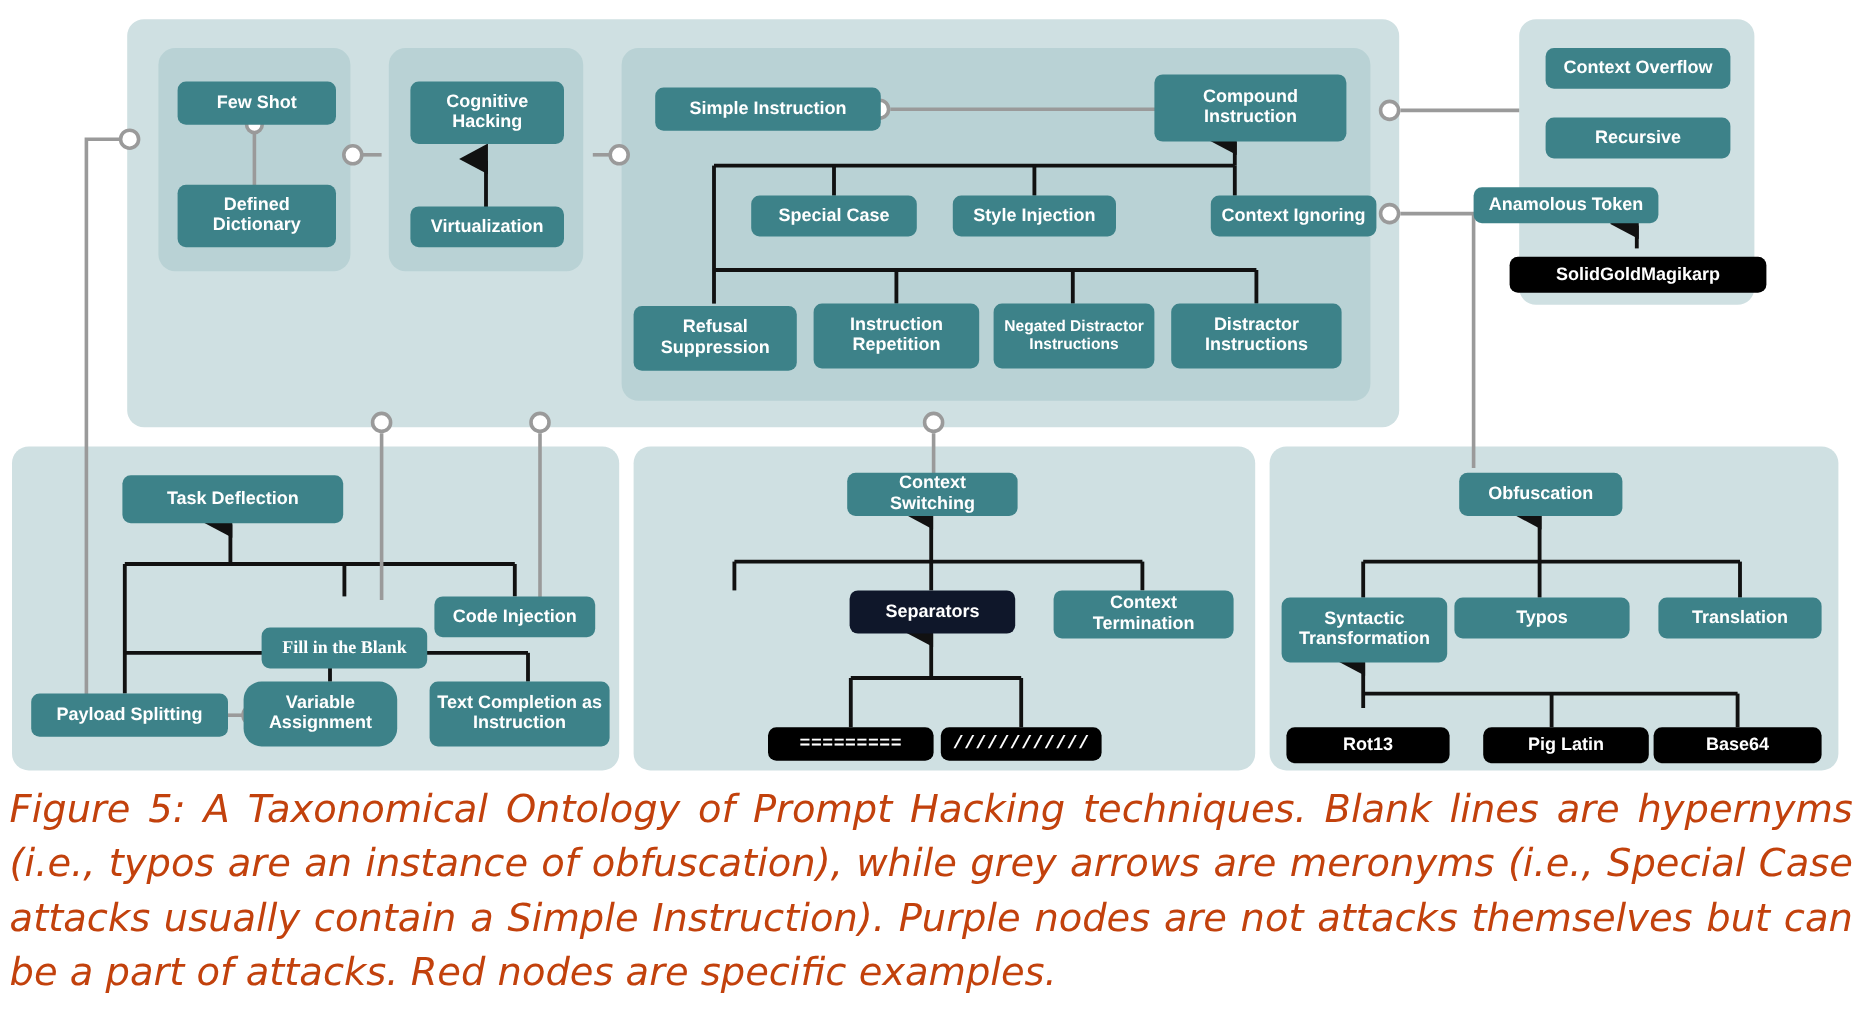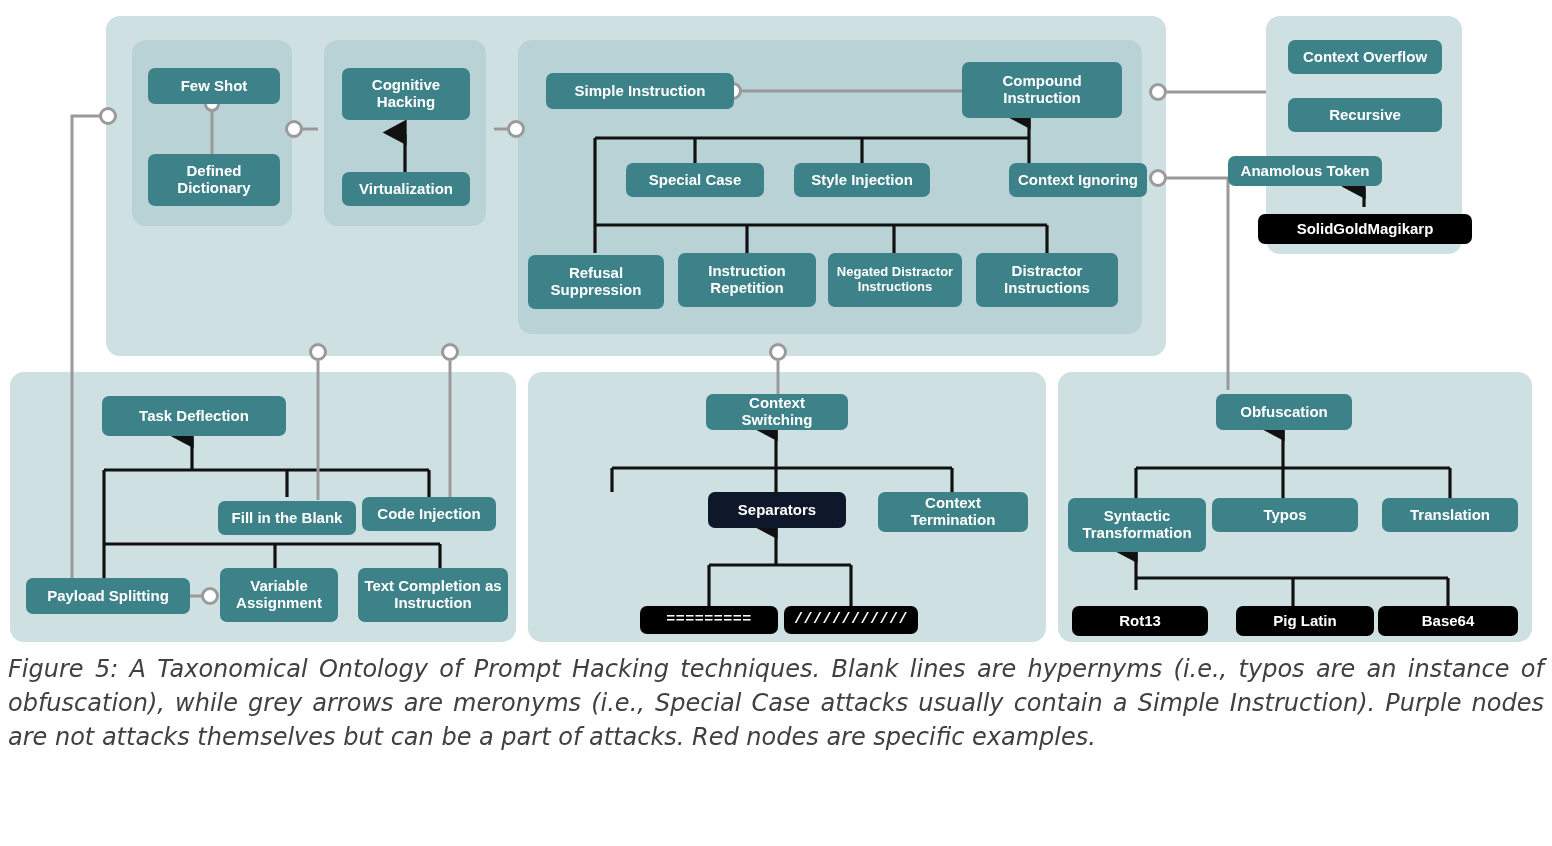--- a/index.html
+++ b/index.html
@@ -63,23 +63,23 @@
     height: 660px;
     z-index: 2;
   }
   #caption {
     position: absolute;
     left: 8px;
     top: 652px;
     width: 1536px;
     font-family: "DejaVu Sans", sans-serif;
     font-style: italic;
-    font-size: 24px;
+    font-size: 32px;
     line-height: 1.42;
-    color: #404040;
+    color: #c2410c;
     text-align: justify;
   }
 </style>
 </head>
 <body>
 
 <div id="figure">
 
   <div class="panel" style="left:106px; top:16px; width:1060px; height:340px;"></div>
   <div class="panel inner" style="left:132px; top:40px; width:160px; height:186px;"></div>
@@ -192,24 +192,24 @@
   <div class="node" style="left:678px; top:253px; width:138px; height:54px;">Instruction Repetition</div>
   <div class="node small" style="left:828px; top:253px; width:134px; height:54px;">Negated Distractor Instructions</div>
   <div class="node" style="left:976px; top:253px; width:142px; height:54px;">Distractor Instructions</div>
 
   <div class="node" style="left:1288px; top:40px; width:154px; height:34px;">Context Overflow</div>
   <div class="node" style="left:1288px; top:98px; width:154px; height:34px;">Recursive</div>
   <div class="node" style="left:1228px; top:156px; width:154px; height:30px;">Anamolous Token</div>
   <div class="node red" style="left:1258px; top:214px; width:214px; height:30px;">SolidGoldMagikarp</div>
 
   <div class="node" style="left:102px; top:396px; width:184px; height:40px;text-align:center;">Task Deflection</div>
-  <div class="node" style="left:218px; top:501px; width:138px; height:34px;">Fill in the Blank</div>
+  <div class="node" style="left:218px; top:523px; width:138px; height:34px;font-family:Liberation Serif, serif;">Fill in the Blank</div>
   <div class="node" style="left:362px; top:497px; width:134px; height:34px;">Code Injection</div>
   <div class="node" style="left:26px; top:578px; width:164px; height:36px;">Payload Splitting</div>
-  <div class="node" style="left:220px; top:568px; width:118px; height:54px;">Variable Assignment</div>
+  <div class="node" style="left:203px; top:568px; width:128px; height:54px;border-radius:15px;">Variable Assignment</div>
   <div class="node" style="left:358px; top:568px; width:150px; height:54px;">Text Completion as Instruction</div>
 
   <div class="node" style="left:706px; top:394px; width:142px; height:36px;">Context Switching</div>
   <div class="node purple" style="left:708px; top:492px; width:138px; height:36px;">Separators</div>
   <div class="node" style="left:878px; top:492px; width:150px; height:40px;">Context Termination</div>
   <div class="node red mono" style="left:640px; top:606px; width:138px; height:28px;">=========</div>
   <div class="node red mono" style="left:784px; top:606px; width:134px; height:28px;">////////////</div>
 
   <div class="node" style="left:1216px; top:394px; width:136px; height:36px;">Obfuscation</div>
   <div class="node" style="left:1068px; top:498px; width:138px; height:54px;">Syntactic Transformation</div>

